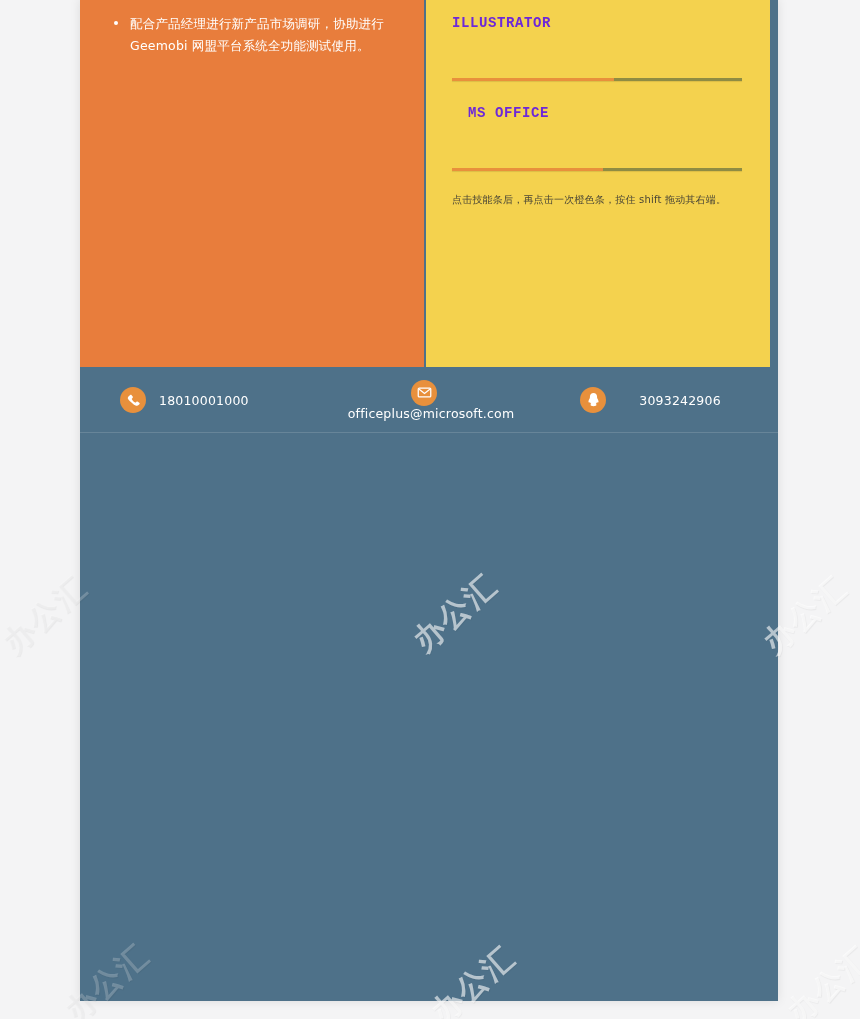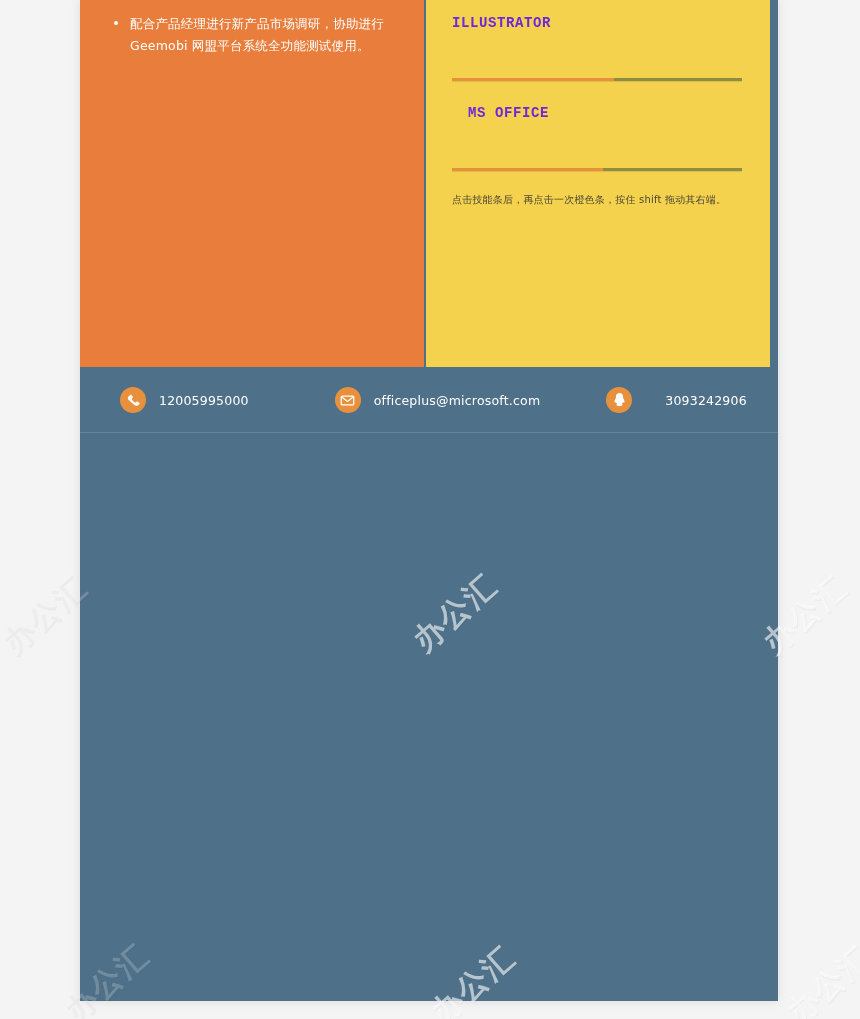--- a/index.html
+++ b/index.html
@@ -149,21 +149,21 @@
     position: absolute;
     left: 0; right: 0; bottom: 0;
     height: 1px;
     background: rgba(255,255,255,0.14);
   }
   .contact-item {
     display: flex;
     align-items: center;
   }
   .ci-1 { margin-left: 40px; }
-  .ci-2 { margin-left: 86px; }
+  .ci-2 { margin-left: 86px; flex-direction: column; }
   .ci-3 { margin-left: 66px; gap: 20px; }
   .c-icon {
     width: 26px;
     height: 26px;
     border-radius: 50%;
     background: #e8903c;
     display: flex;
     align-items: center;
     justify-content: center;
     flex: none;
@@ -220,21 +220,21 @@
   </div>
 
   <div class="contact">
 
     <div class="contact-item ci-1">
       <span class="c-icon">
         <svg width="15" height="15" viewBox="0 0 24 24" aria-hidden="true">
           <path fill="#ffffff" d="M6.6 3.2c.7-.7 1.8-.6 2.4.2l1.7 2.3c.5.7.4 1.6-.2 2.2l-.9.9c-.3.3-.4.7-.2 1.1.5 1.1 1.3 2.2 2.2 3.1.9.9 2 1.7 3.1 2.2.4.2.8.1 1.1-.2l.9-.9c.6-.6 1.5-.7 2.2-.2l2.3 1.7c.8.6.9 1.7.2 2.4l-1.3 1.3c-1 1-2.5 1.4-3.9.9-2.3-.8-4.6-2.3-6.6-4.3S3.9 11.6 3.1 9.3c-.5-1.4-.1-2.9.9-3.9l2.6-2.2z"></path>
         </svg>
       </span>
-      <span class="c-text">12005995000</span>
+      <span class="c-text">18010001000</span>
     </div>
 
     <div class="contact-item ci-2">
       <span class="c-icon">
         <svg width="15" height="15" viewBox="0 0 24 24" aria-hidden="true">
           <rect x="2" y="5" width="20" height="14" rx="1.5" fill="none" stroke="#ffffff" stroke-width="2"></rect>
           <path d="M3 6.5 L12 13.5 L21 6.5" fill="none" stroke="#ffffff" stroke-width="2"></path>
         </svg>
       </span>
       <span class="c-text">officeplus@microsoft.com</span>

